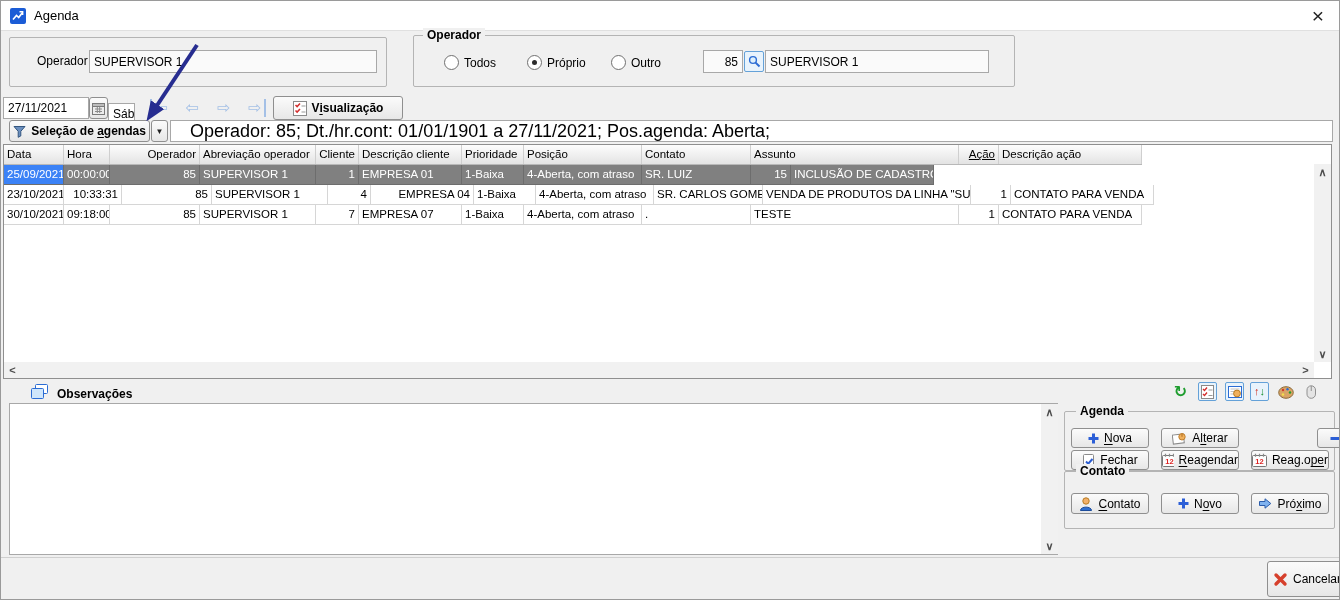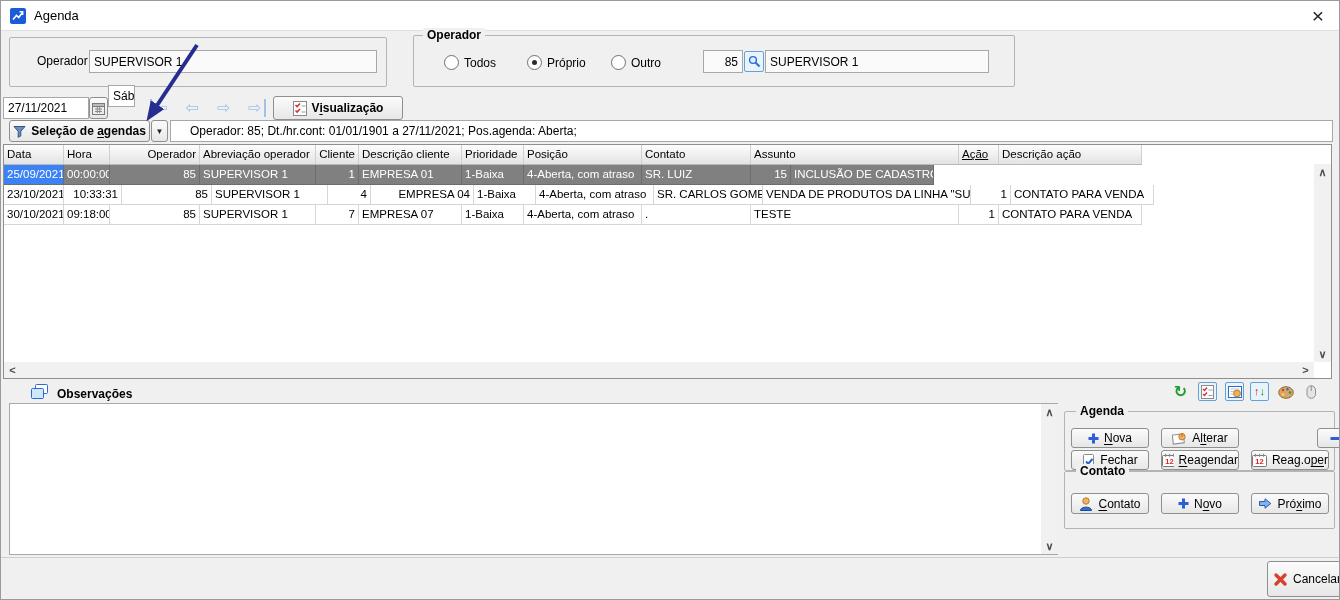--- a/index.html
+++ b/index.html
@@ -55,21 +55,21 @@
   
   .tool{width:19px;height:19px;display:flex;align-items:center;justify-content:center;}
   .tool.framed{border:1px solid #64a1d8;background:#e8f3fc;border-radius:2px;}
   .refresh-glyph{font-family:"DejaVu Sans",sans-serif;color:#1f9d2f;font-size:16px;font-weight:bold;line-height:1;}
   .sortglyph{font-weight:bold;font-size:11px;line-height:1;}
   
   .annotation{left:0;top:0;width:1340px;height:600px;pointer-events:none;z-index:60;}
   .footer{left:0;top:556px;width:100%;height:43px;border-top:1px solid #cfcfcf;background:#f0f0f0;}
   .obs-label{font-weight:bold;}
   .dropbtn{width:17px;font-size:8px;color:#222;}
-  .statusfield{font-size:12px;padding-left:19px;}
+  .statusfield{font-size:18px;padding-left:19px;}
 </style>
 </head>
 <body>
 
 <div class="window">
 
   <div class="abs titlebar">
     <svg width="16" height="16">
       <rect width="16" height="16" rx="2" fill="#1b5cd6"></rect>
       <path d="M3 11.5 L6.5 7.5 L8.7 9.5 L12.5 4.5" stroke="#fff" stroke-width="1.6" fill="none"></path>
@@ -107,21 +107,21 @@
   <div class="abs field" style="left:764px;top:49px;width:224px;height:23px;">SUPERVISOR 1</div>
 
   <div class="abs field white" style="left:2px;top:96px;width:86px;height:22px;">27/11/2021</div>
   <div class="abs btn" style="left:88px;top:96px;width:19px;height:22px;">
     <svg width="13" height="13">
       <rect x="0.5" y="1.5" width="12" height="11" fill="#ececec" stroke="#7a7a7a"></rect>
       <rect x="0.5" y="1.5" width="12" height="3" fill="#bcbcbc" stroke="#7a7a7a"></rect>
       <path d="M3 7 h7 M3 9.5 h7 M5.3 5 v6 M7.7 5 v6" stroke="#8a8a8a" stroke-width="1"></path>
     </svg>
   </div>
-  <div class="abs field white" style="left:107px;top:84px;width:27px;height:22px;">Sáb</div>
+  <div class="abs field white" style="left:107px;top:102px;width:27px;height:22px;">Sáb</div>
   <span class="abs navarrow bar-left" style="left:149px;top:98px;">⇦</span>
   <span class="abs navarrow" style="left:181px;top:98px;">⇦</span>
   <span class="abs navarrow" style="left:213px;top:98px;">⇨</span>
   <span class="abs navarrow bar-right" style="left:245px;top:98px;">⇨</span>
   <div class="abs btn bold" style="left:272px;top:95px;width:130px;height:24px;">
     <svg width="14" height="15">
       <rect x="0.5" y="0.5" width="13" height="14" fill="#fff" stroke="#8a8a8a"></rect>
       <path d="M2.5 4 l1.6 1.6 L7 2.4" stroke="#d32f2f" stroke-width="1.5" fill="none"></path>
       <path d="M2.5 9.5 l1.6 1.6 L7 7.9" stroke="#d32f2f" stroke-width="1.5" fill="none"></path>
       <path d="M8.5 5 h4 M8.5 11 h4" stroke="#9a9a9a" stroke-width="1.2"></path>
@@ -143,21 +143,21 @@
         <div class="th" style="width: 60px; text-align: left;">Data</div>
         <div class="th" style="width: 46px; text-align: left;">Hora</div>
         <div class="th" style="width: 90px; text-align: right;">Operador</div>
         <div class="th" style="width: 116px; text-align: left;">Abreviação operador</div>
         <div class="th" style="width: 43px; text-align: right;">Cliente</div>
         <div class="th" style="width: 103px; text-align: left;">Descrição cliente</div>
         <div class="th" style="width: 62px; text-align: left;">Prioridade</div>
         <div class="th" style="width: 118px; text-align: left;">Posição</div>
         <div class="th" style="width: 109px; text-align: left;">Contato</div>
         <div class="th" style="width: 208px; text-align: left;">Assunto</div>
-        <div class="th" style="width: 40px; text-align: left; text-decoration: underline;">Ação</div>
+        <div class="th" style="width: 40px; text-align: right; text-decoration: underline;">Ação</div>
         <div class="th" style="width: 143px; text-align: left;">Descrição ação</div>
       </div>
     <div>
         <div class="tr selected">
           <div class="td focus-cell" style="width: 60px; text-align: left;">25/09/2021</div>
           <div class="td" style="width: 46px; text-align: left;">00:00:00</div>
           <div class="td" style="width: 90px; text-align: right;">85</div>
           <div class="td" style="width: 116px; text-align: left;">SUPERVISOR 1</div>
           <div class="td" style="width: 43px; text-align: right;">1</div>
           <div class="td" style="width: 103px; text-align: left;">EMPRESA 01</div>

